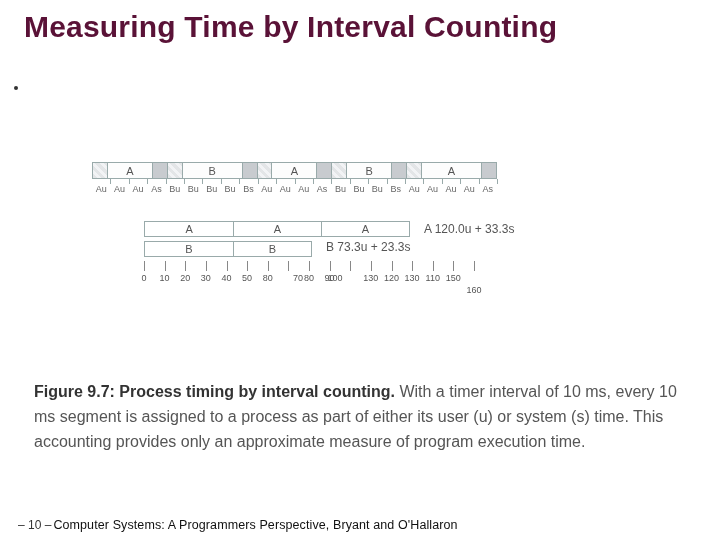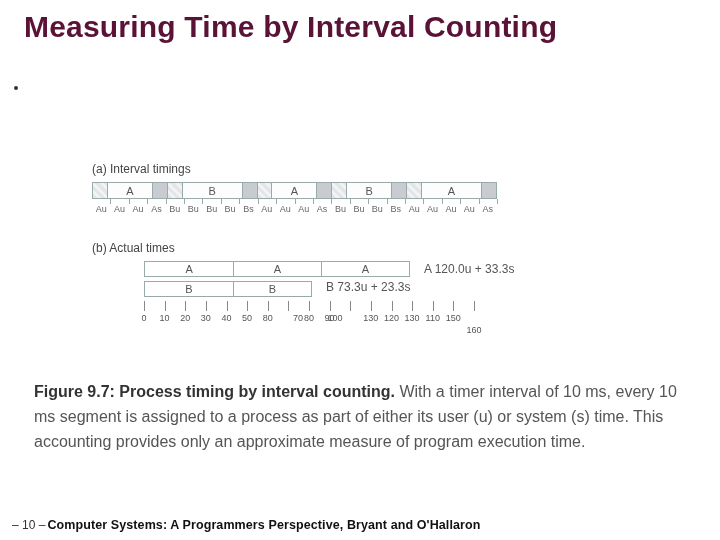--- a/index.html
+++ b/index.html
@@ -72,33 +72,32 @@
     position: absolute; top: 380px; left: 34px; width: 652px;
     font-size: 16px; color: #555; line-height: 1.55;
     font-family: Arial, sans-serif;
   }
   .caption .blead { color:#333; }
 
   .footer {
     position: absolute; bottom: 8px; left: 0; width: 720px;
     display: flex; align-items: baseline;
   }
-  .footL { font-size: 12px; color: #333; margin-left: 12px; }
-  .footC { font-size: 12.5px; font-weight: bold; color: #111; margin-left: 2px; letter-spacing: 0.1px; }
+  .footL { font-size: 12px; color: #333; margin-left: 18px; }
+  .footC { font-size: 12.5px; font-weight: normal; color: #111; margin-left: 2px; letter-spacing: 0.1px; }
   .footR { font-size: 13px; color: #222; margin-left: auto; margin-right: 10px; }
 </style>
 </head>
 <body>
 
 <div class="title">Measuring Time by Interval Counting</div>
 <div class="bullet"></div>
 
 <div class="figure">
 
-  <div class="subhdr">(a)  Interval timings</div>
   <div class="introw">
     <div>
       <div class="intervalbar" id="intervalbar">
           <div class="seg idle" style="width: 3.7037%;"></div>
           <div class="seg user" style="width: 11.1111%;">
             <div class="lbl">A</div>
           </div>
           <div class="seg sys" style="width: 3.7037%;"></div>
           <div class="seg idle" style="width: 3.7037%;"></div>
           <div class="seg user" style="width: 14.8148%;">
@@ -164,21 +163,20 @@
           <div class="txt" style="left: 358.977px;">Au</div>
           <div class="tick" style="left: 386.591px;"></div>
           <div class="txt" style="left: 377.386px;">Au</div>
           <div class="tick" style="left: 405px;"></div>
           <div class="txt" style="left: 395.795px;">As</div>
         </div>
     </div>
   </div>
 
   <div class="sectionB">
-    <div class="subhdr">(b)  Actual times</div>
     <div class="rowflex">
       <div class="actbarA" id="actbarA">
           <div class="seg" style="width: 90px;">A</div>
           <div class="seg" style="width: 88px;">A</div>
           <div class="seg" style="width: 88px;">A</div>
         </div>
       <div class="right">A     120.0u + 33.3s</div>
     </div>
     <div class="rowflex">
       <div class="actbarB" id="actbarB">

